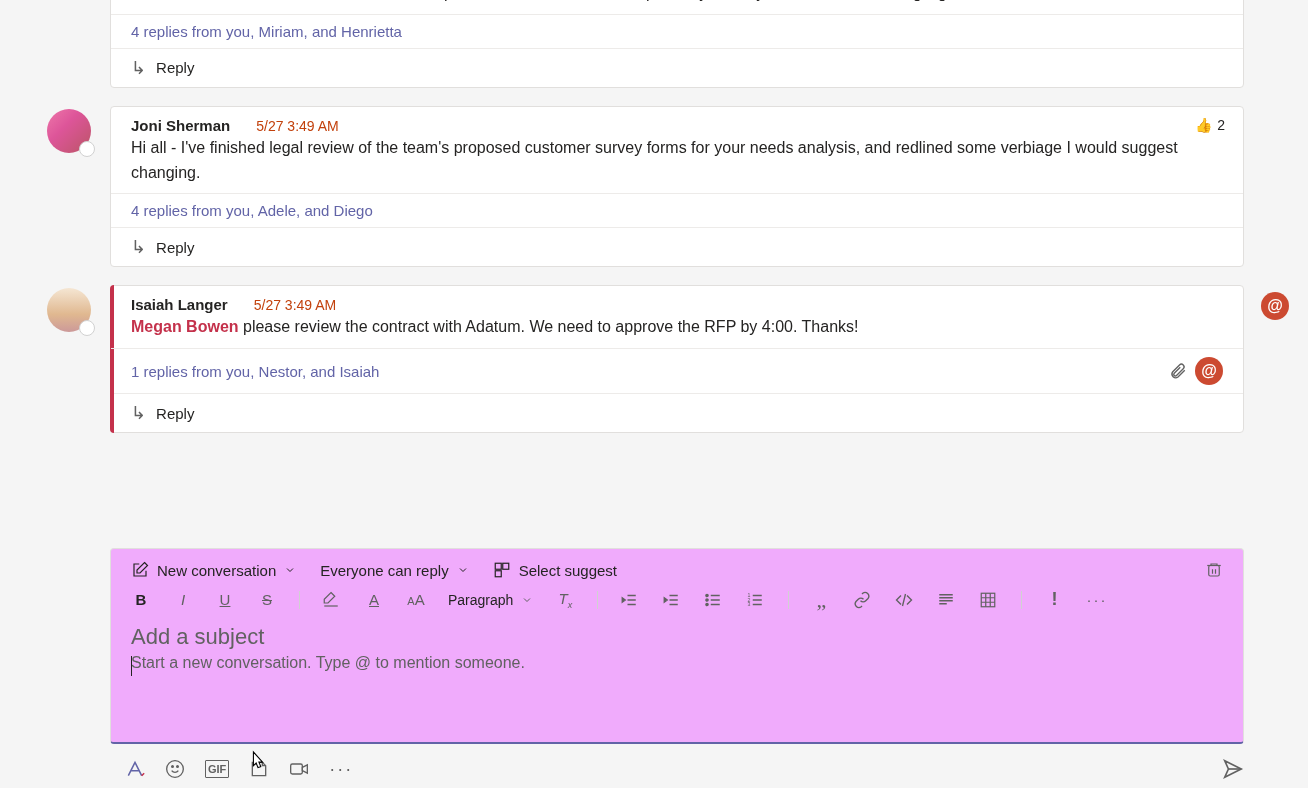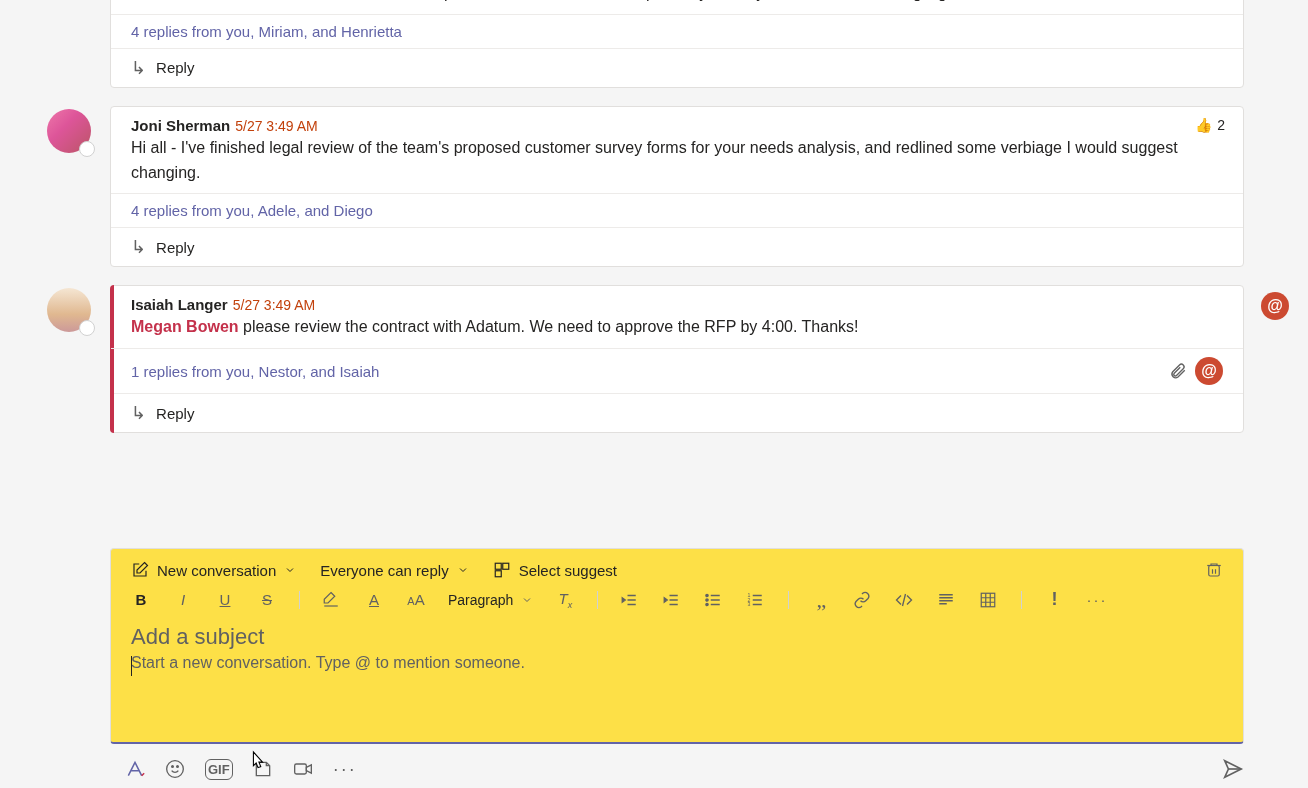--- a/index.html
+++ b/index.html
@@ -15,21 +15,21 @@
 .msg-card {
   background: #fff;
   border: 1px solid #e1dfdd;
   border-radius: 4px;
   margin-left: 110px;
   margin-right: 56px;
   margin-bottom: 18px;
   position: relative;
 }
 .msg-body { padding: 10px 20px 8px 20px; position: relative; }
-.msg-header { display: flex; align-items: baseline; gap: 5px; margin-bottom: 2px; }
+.msg-header { display: flex; align-items: baseline; gap: 26px; margin-bottom: 2px; }
 .author { font-weight: 700; font-size: 15px; }
 .timestamp { color: #c2410c; font-size: 14px; }
 .msg-text { font-size: 16px; line-height: 1.55; color: #252423; }
 .mention { color: #c4314b; font-weight: 700; }
 
 .replies-bar {
   border-top: 1px solid #edebe9;
   padding: 8px 20px;
   color: #6264a7;
   font-size: 15px;
@@ -91,21 +91,21 @@
   color: #fff;
   display: inline-flex;
   align-items: center; justify-content: center;
   font-size: 16px; font-weight: 600;
 }
 
 
 .compose {
   position: absolute;
   left: 110px; right: 56px; bottom: 44px;
-  background: #fde047;
+  background: #f0abfc;
   border: 1px solid #e1dfdd;
   border-bottom: 2px solid #6264a7;
   border-radius: 4px;
   padding-bottom: 10px;
 }
 .compose-row1 {
   display: flex; align-items: center; gap: 24px;
   padding: 12px 20px 6px 20px;
   font-size: 15px;
 }
@@ -344,21 +344,21 @@
         </svg>
     </span>
     <span>
       <svg width="20" height="20" viewBox="0 0 24 24" fill="none" stroke="#616161" stroke-width="1.6">
           <circle cx="12" cy="12" r="10"></circle>
           <path d="M8 14s1.5 2 4 2 4-2 4-2"></path>
           <circle cx="9" cy="9" r="1" fill="#616161"></circle>
           <circle cx="15" cy="9" r="1" fill="#616161"></circle>
         </svg>
     </span>
-    <span style="border:1.5px solid #616161;border-radius:6px;font-size:13px;font-weight:700;padding:2px 2px;color:#616161;">GIF</span>
+    <span style="border:1.5px solid #616161;border-radius:1px;font-size:11px;font-weight:700;padding:2px 2px;color:#616161;">GIF</span>
     <span>
       <svg width="20" height="20" viewBox="0 0 24 24" fill="none" stroke="#616161" stroke-width="1.6">
           <path d="M4 4h12l4 4v12H4z"></path>
           <path d="M16 4v4h4"></path>
         </svg>
     </span>
     <span>
       <svg width="20" height="20" viewBox="0 0 24 24" fill="none" stroke="#616161" stroke-width="1.6">
           <rect x="2" y="6" width="14" height="12" rx="2"></rect>
           <path d="M16 10l6-3v10l-6-3z"></path>

